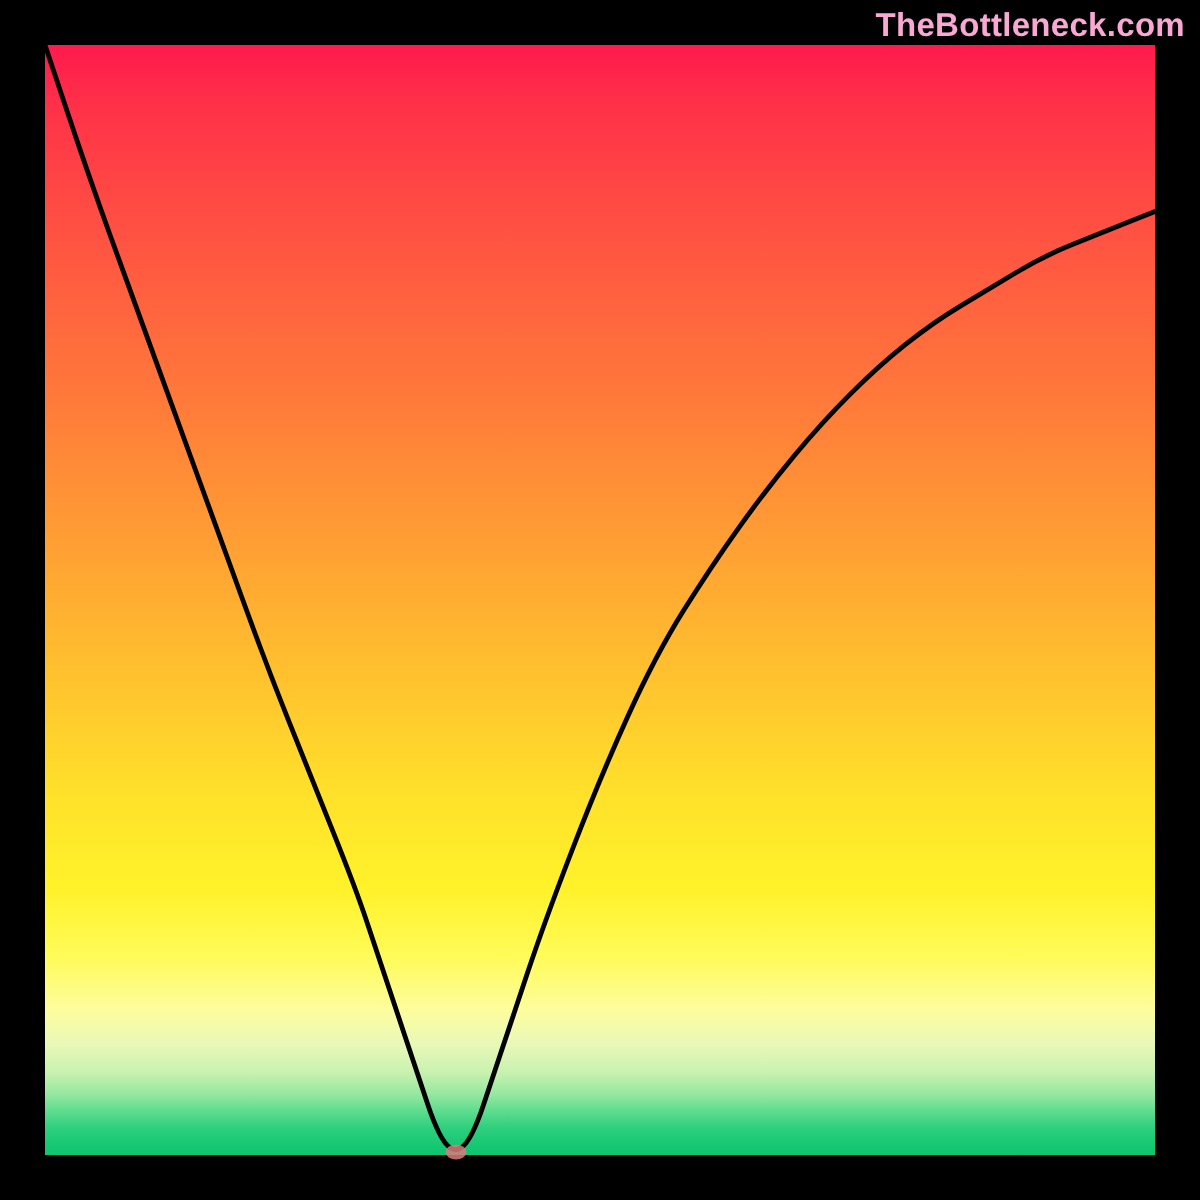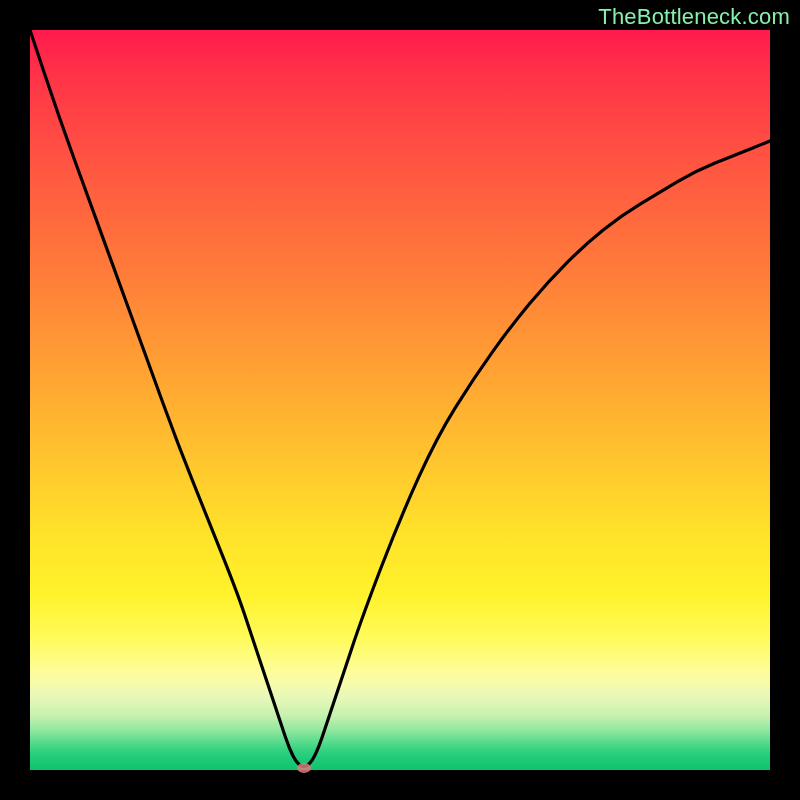--- a/index.html
+++ b/index.html
@@ -44,23 +44,23 @@
       #5fdd8f 96%,
       #2fd07e 97.5%,
       #18c873 99%,
       #10c470 100%
     );
   }
   .watermark {
     position: absolute;
     top: 4px;
     right: 10px;
-    color: #86efac;
+    color: #f9a8d4;
     font-size: 22px;
-    font-weight: 400;
+    font-weight: 700;
     letter-spacing: 0.2px;
     user-select: none;
   }
   svg.curve {
     position: absolute;
     left: 0;
     top: 0;
     width: 740px;
     height: 740px;
     overflow: visible;

